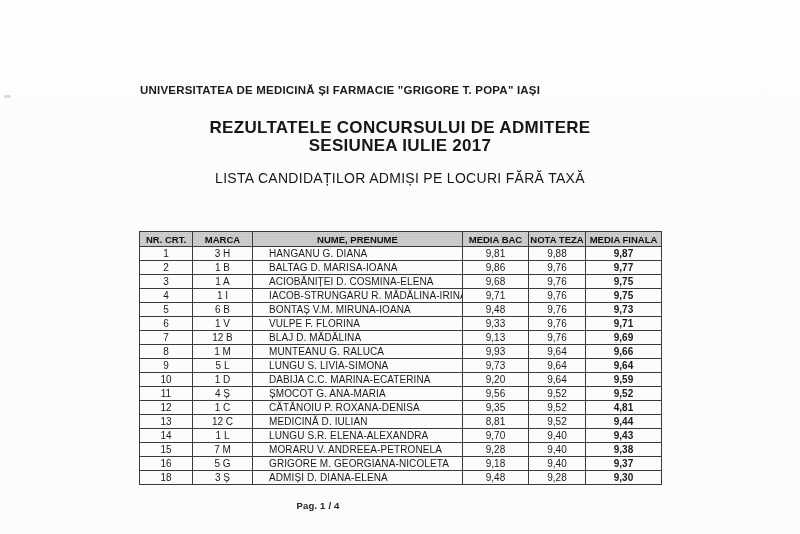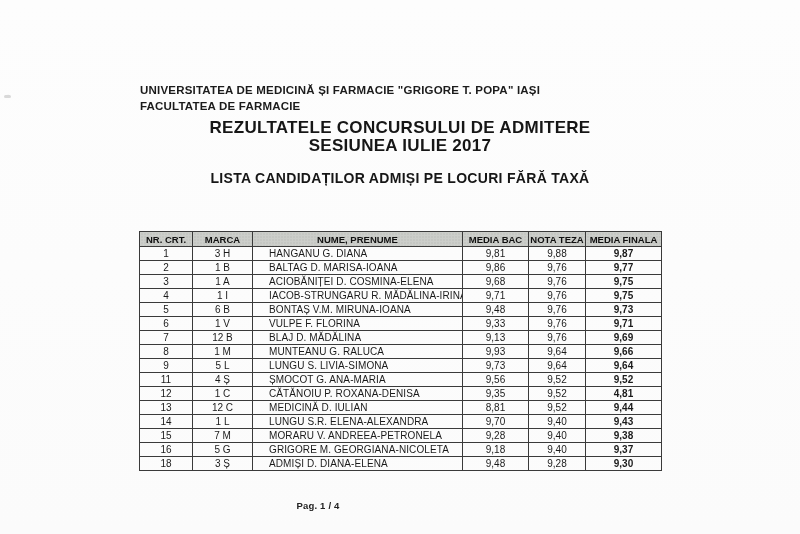--- a/index.html
+++ b/index.html
@@ -22,21 +22,21 @@
     font-size:11.5px; font-weight:700; line-height:16px;
     letter-spacing:0.2px; color:#1b1b1b;margin-top:36px;
   }
   .title-block {
     position:absolute; left:0; top:119px; width:800px;
     text-align:center; font-weight:700; color:#161616;
   }
   .title-line { font-size:17px; line-height:18px; letter-spacing:0.3px; }
   .list-title {
     position:absolute; left:0; top:170px; width:800px;
-    text-align:center; font-weight:700; font-size:14px;
+    text-align:center; font-weight:400; font-size:14px;
     letter-spacing:0.3px; color:#161616;
   }
   table.results {
     position:absolute; left:139px; top:231px; width:522px;
     border-collapse:collapse; table-layout:fixed;
     font-size:10px;
   }
   table.results th, table.results td {
     border:1px solid #3a3a3a;
     overflow:hidden; white-space:nowrap;
@@ -66,21 +66,20 @@
 </style>
 </head>
 <body>
 
 <div class="page">
 
   <div class="scan-mark"></div>
 
   <div class="letterhead">
     <div>UNIVERSITATEA DE MEDICINĂ ȘI FARMACIE "GRIGORE T. POPA" IAȘI</div>
-    <div>FACULTATEA DE FARMACIE</div>
   </div>
 
   <div class="title-block">
     <div class="title-line">REZULTATELE CONCURSULUI DE ADMITERE</div>
     <div class="title-line">SESIUNEA IULIE 2017</div>
   </div>
 
   <div class="list-title">LISTA CANDIDAȚILOR ADMIȘI PE LOCURI FĂRĂ TAXĂ</div>
 
   <table class="results">
@@ -169,20 +168,28 @@
     </tr>
         <tr>
       <td>9</td>
       <td>5 L</td>
       <td class="name">LUNGU S. LIVIA-SIMONA</td>
       <td>9,73</td>
       <td>9,64</td>
       <td class="final">9,64</td>
     </tr>
         <tr>
+      <td>10</td>
+      <td>1 D</td>
+      <td class="name">DABIJA C.C. MARINA-ECATERINA</td>
+      <td>9,20</td>
+      <td>9,64</td>
+      <td class="final">9,59</td>
+    </tr>
+        <tr>
       <td>11</td>
       <td>4 Ș</td>
       <td class="name">ȘMOCOT G. ANA-MARIA</td>
       <td>9,56</td>
       <td>9,52</td>
       <td class="final">9,52</td>
     </tr>
         <tr>
       <td>12</td>
       <td>1 C</td>

